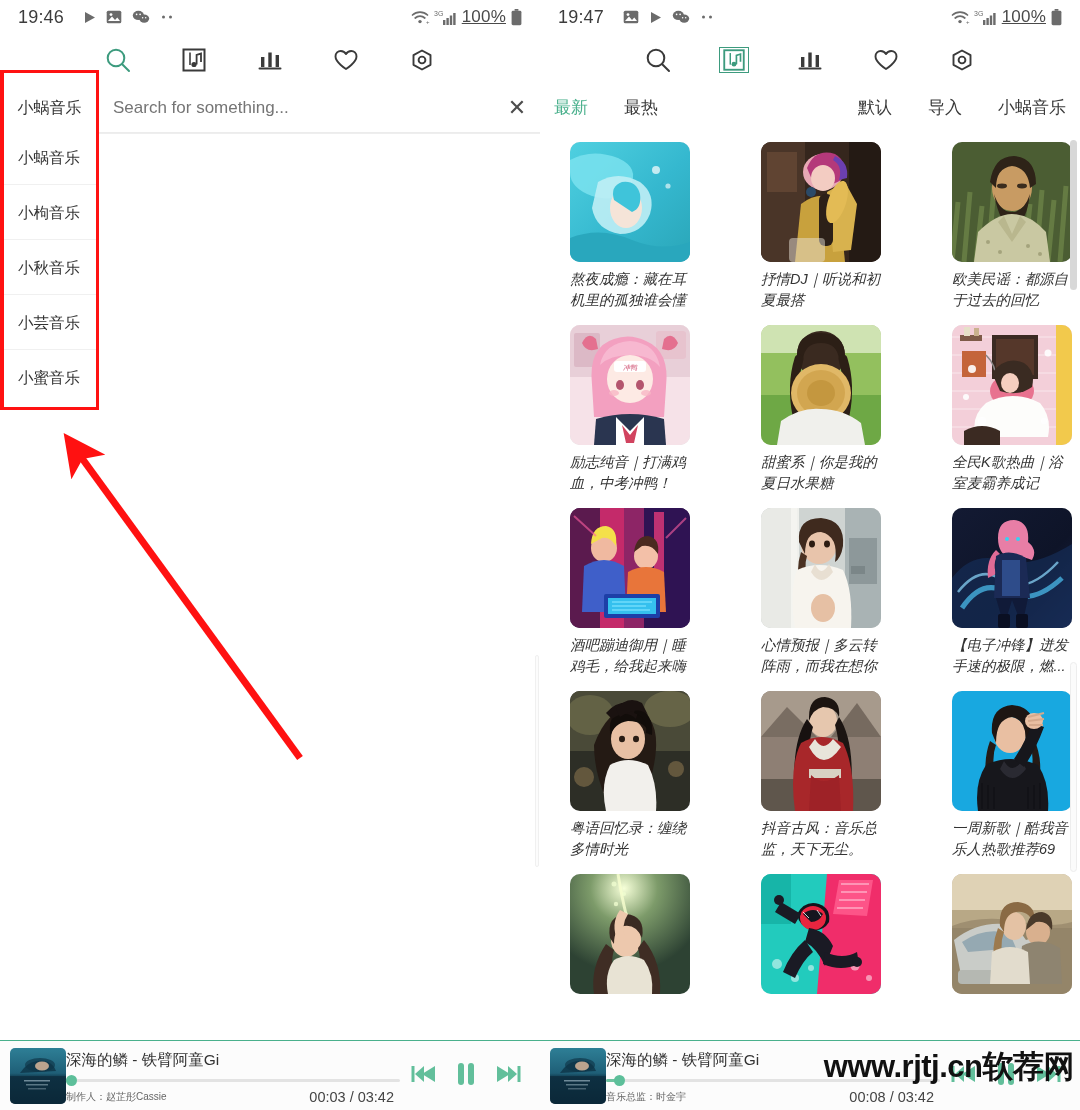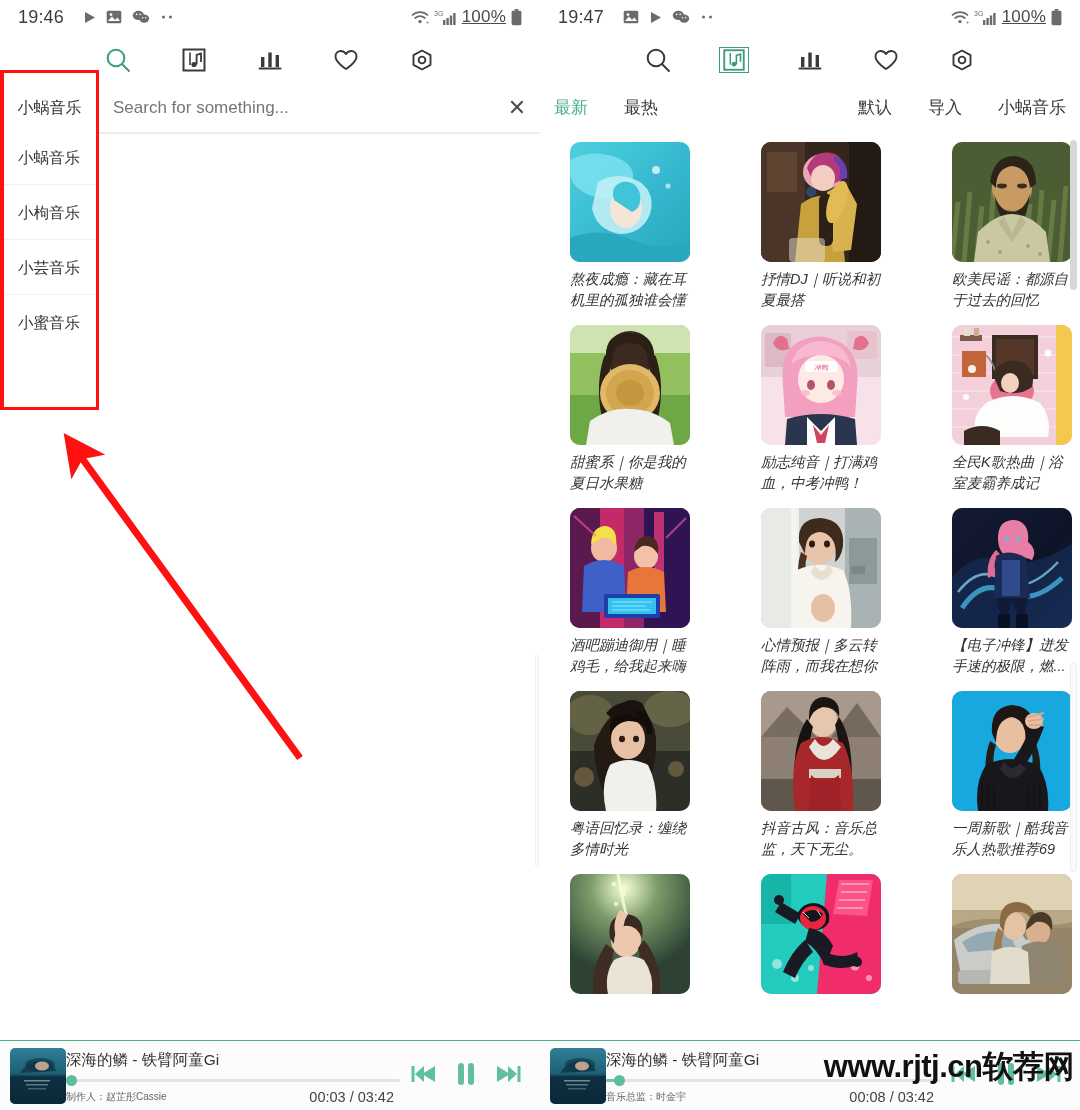--- a/index.html
+++ b/index.html
@@ -258,20 +258,21 @@
     <div class="searchrow">
       <div class="searchbox-label">小蜗音乐</div>
       <input class="searchinput" type="text" placeholder="Search for something..." style="">
       <div class="close-x">✕</div>
       <div class="searchrow-underline"></div>
     </div>
 
     <div class="dropdown">
       <div class="dd-item">小蜗音乐</div>
       <div class="dd-item">小枸音乐</div>
+      <div class="dd-item">小秋音乐</div>
       <div class="dd-item">小芸音乐</div>
       <div class="dd-item">小蜜音乐</div>
     </div>
 
     <div class="player">
       <div class="p-art">
         <svg width="56" height="56" viewBox="0 0 56 56">
           <defs>
               <linearGradient id="lart" x1="0" y1="0" x2="0" y2="1">
             <stop offset="0%" stop-color="#2e7f96"></stop>
@@ -502,40 +503,20 @@
                   <circle cx="88" cy="112" r="2"></circle>
                 </g>
             </svg>
           </div>
           <div class="card-title">欧美民谣：都源自于过去的回忆</div>
         </div>
 
         <div class="card">
           <div class="thumb">
             <svg width="120" height="120" viewBox="0 0 120 120">
-              <rect width="120" height="120" fill="#b9d48c"></rect>
-              <rect y="0" width="120" height="30" fill="#cfe3b2"></rect>
-              <rect y="28" width="120" height="44" fill="#93c05e"></rect>
-              <rect y="70" width="120" height="50" fill="#6ea845"></rect>
-              <ellipse cx="60" cy="30" rx="24" ry="24" fill="#3a2a20"></ellipse>
-              <path d="M36 30 Q36 8 60 8 Q84 8 84 32 L78 34 Q76 18 60 18 Q44 18 42 34 Z" fill="#2c1f16"></path>
-              <path d="M38 34 Q30 60 36 90" stroke="#2c1f16" stroke-width="9" fill="none" stroke-linecap="round"></path>
-              <path d="M82 34 Q90 60 84 90" stroke="#2c1f16" stroke-width="9" fill="none" stroke-linecap="round"></path>
-              <ellipse cx="60" cy="68" rx="30" ry="29" fill="#e0b867"></ellipse>
-              <ellipse cx="60" cy="68" rx="24" ry="23" fill="#d2a650"></ellipse>
-              <ellipse cx="60" cy="68" rx="14" ry="13" fill="#c4973f"></ellipse>
-              <path d="M20 96 Q40 82 60 84 Q82 84 100 98 L104 120 L16 120 Z" fill="#f0f0ec"></path>
-            </svg>
-          </div>
-          <div class="card-title">甜蜜系｜你是我的夏日水果糖</div>
-        </div>
-
-        <div class="card">
-          <div class="thumb">
-            <svg width="120" height="120" viewBox="0 0 120 120">
               <rect width="120" height="120" fill="#f6e2e8"></rect>
               <rect x="0" y="0" width="120" height="52" fill="#e8cfd8"></rect>
               <rect x="4" y="8" width="26" height="34" rx="2" fill="#dcb9c6"></rect>
               <rect x="86" y="6" width="30" height="28" rx="3" fill="#e7c3ce"></rect>
               <path d="M22 60 Q18 22 44 14 Q60 8 76 16 Q100 26 96 62 L94 92 L24 92 Z" fill="#f3a0c0"></path>
               <path d="M30 40 Q34 18 60 16 Q86 18 90 42 Q80 30 60 30 Q40 30 30 40 Z" fill="#f7b8d0"></path>
               <ellipse cx="60" cy="54" rx="23" ry="24" fill="#fdeae4"></ellipse>
               <rect x="44" y="36" width="32" height="11" rx="3" fill="#ffffff"></rect>
               <text x="60" y="45" font-size="7" text-anchor="middle" fill="#cf4d6f" font-family="Liberation Sans">冲鸭</text>
               <ellipse cx="50" cy="60" rx="4" ry="5" fill="#b4556e"></ellipse>
@@ -543,20 +524,40 @@
               <ellipse cx="44" cy="68" rx="5" ry="3" fill="#f7b7c4" opacity=".8"></ellipse>
               <ellipse cx="76" cy="68" rx="5" ry="3" fill="#f7b7c4" opacity=".8"></ellipse>
               <path d="M26 94 Q60 84 94 94 L96 120 L24 120 Z" fill="#2a3550"></path>
               <path d="M46 92 L60 106 L74 92 L74 120 L46 120 Z" fill="#ffffff"></path>
               <path d="M52 100 L60 110 L68 100 L64 118 L56 118 Z" fill="#d1435f"></path>
               <path d="M26 14 Q18 6 12 18 Q16 28 28 24 Z" fill="#e4708f"></path>
               <path d="M94 14 Q102 6 108 18 Q104 28 92 24 Z" fill="#e4708f"></path>
             </svg>
           </div>
           <div class="card-title">励志纯音｜打满鸡血，中考冲鸭！</div>
+        </div>
+
+        <div class="card">
+          <div class="thumb">
+            <svg width="120" height="120" viewBox="0 0 120 120">
+              <rect width="120" height="120" fill="#b9d48c"></rect>
+              <rect y="0" width="120" height="30" fill="#cfe3b2"></rect>
+              <rect y="28" width="120" height="44" fill="#93c05e"></rect>
+              <rect y="70" width="120" height="50" fill="#6ea845"></rect>
+              <ellipse cx="60" cy="30" rx="24" ry="24" fill="#3a2a20"></ellipse>
+              <path d="M36 30 Q36 8 60 8 Q84 8 84 32 L78 34 Q76 18 60 18 Q44 18 42 34 Z" fill="#2c1f16"></path>
+              <path d="M38 34 Q30 60 36 90" stroke="#2c1f16" stroke-width="9" fill="none" stroke-linecap="round"></path>
+              <path d="M82 34 Q90 60 84 90" stroke="#2c1f16" stroke-width="9" fill="none" stroke-linecap="round"></path>
+              <ellipse cx="60" cy="68" rx="30" ry="29" fill="#e0b867"></ellipse>
+              <ellipse cx="60" cy="68" rx="24" ry="23" fill="#d2a650"></ellipse>
+              <ellipse cx="60" cy="68" rx="14" ry="13" fill="#c4973f"></ellipse>
+              <path d="M20 96 Q40 82 60 84 Q82 84 100 98 L104 120 L16 120 Z" fill="#f0f0ec"></path>
+            </svg>
+          </div>
+          <div class="card-title">甜蜜系｜你是我的夏日水果糖</div>
         </div>
 
         <div class="card">
           <div class="thumb">
             <svg width="120" height="120" viewBox="0 0 120 120">
               <rect width="120" height="120" fill="#f3cfd9"></rect>
               <rect x="104" y="0" width="16" height="120" fill="#f2c94c"></rect>
               <g stroke="#ffffff" stroke-width="1" opacity=".5">
                 <path d="M0 12 H104 M0 30 H104 M0 48 H104 M0 66 H104 M0 84 H104 M0 102 H104"></path>
               </g>

